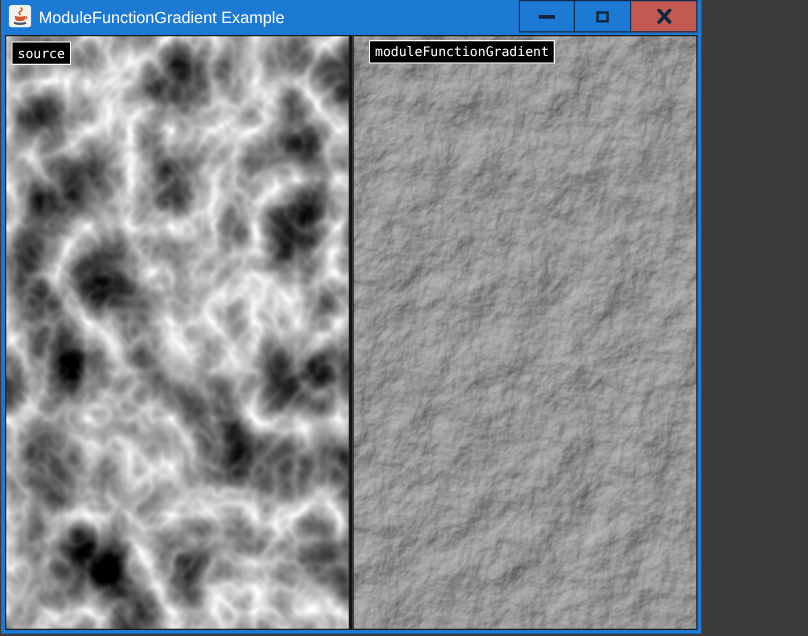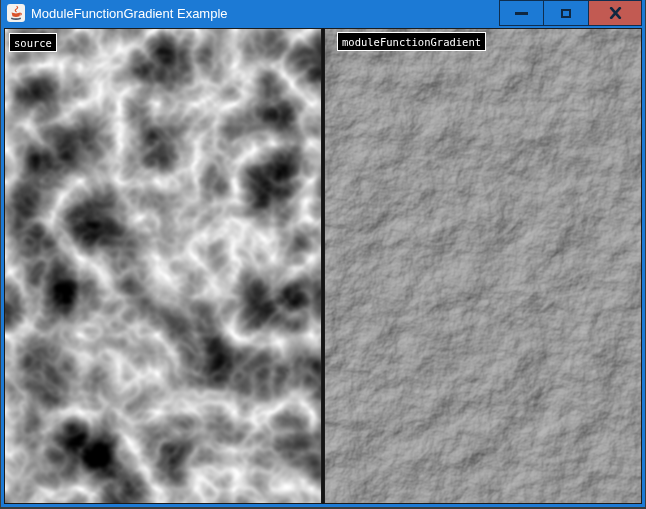--- a/index.html
+++ b/index.html
@@ -4,21 +4,21 @@
 <style>
   html, body {
     margin: 0; padding: 0;
     width: 646px; height: 509px;
     overflow: hidden;
     background: #3c3c3c; 
     font-family: "Liberation Sans", sans-serif;
   }
   .window {
     position: absolute; top: 0; left: 1px;
-    width: 644px; height: 507px;
+    width: 560px; height: 507px;
     background: #1c7ad5;
   }
   
   .titlebar {
     position: relative;
     height: 28px;
     background: #1c7ad5;
     user-select: none;
   }
   .app-icon {

